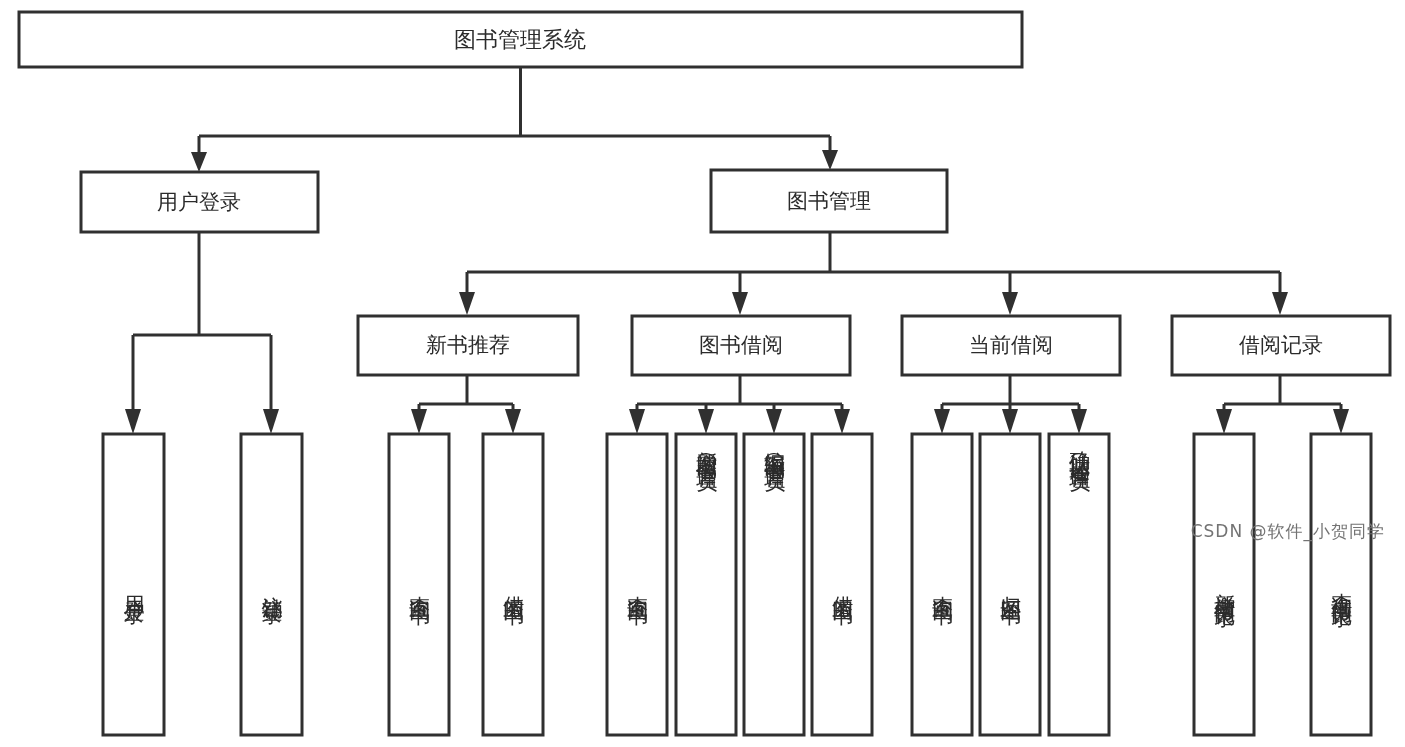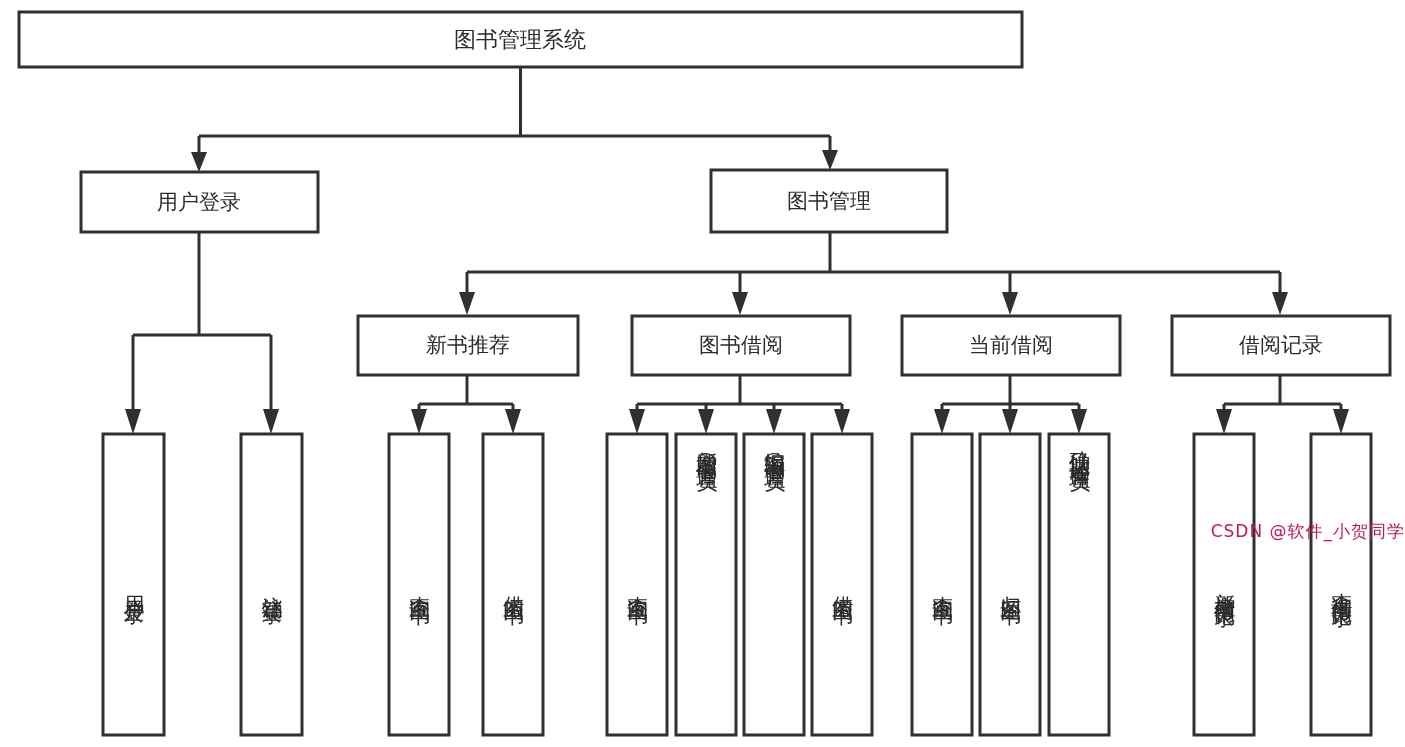--- a/index.html
+++ b/index.html
@@ -63,25 +63,25 @@
     font-family: "DejaVu Sans", "Liberation Sans", sans-serif;
     font-size: 21px;
     line-height: 1.12;
     letter-spacing: 3px;
     color: #2b2b2b;
     white-space: nowrap;
     text-align: center;
   }
   .watermark {
     position: absolute;
-    right: 0;
+    right: 20px;
     bottom: 4px;
     font-family: "DejaVu Sans", "Liberation Sans", sans-serif;
     font-size: 17px;
-    color: #be185d;
+    color: #737373;
     letter-spacing: 1px;
     white-space: nowrap;
   }
 </style>
 </head>
 <body>
 
 <div id="diagram-root">
 
   <svg id="flowchart" viewBox="0 0 1405 747">

